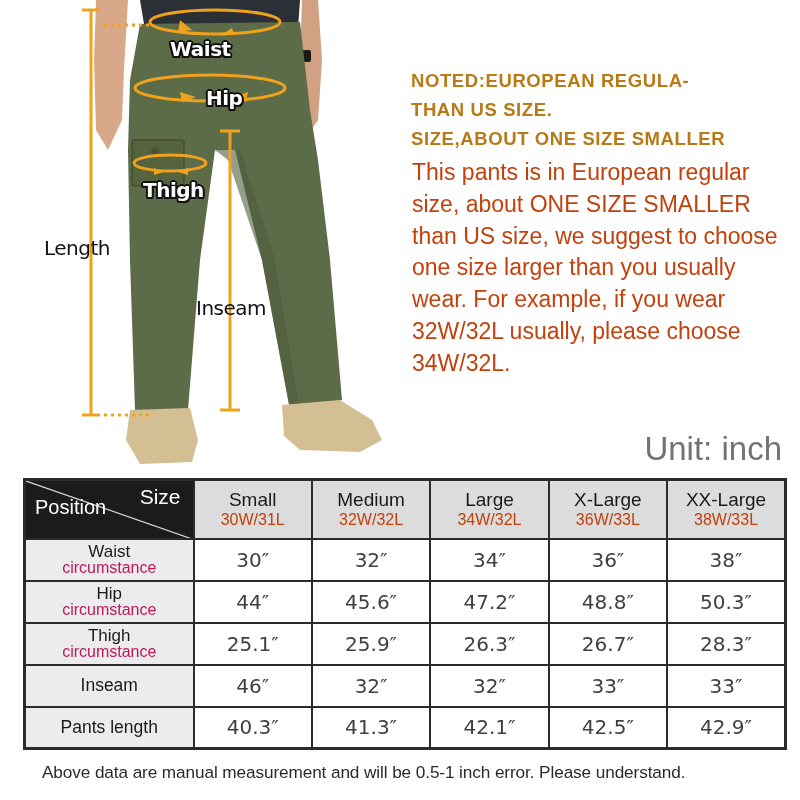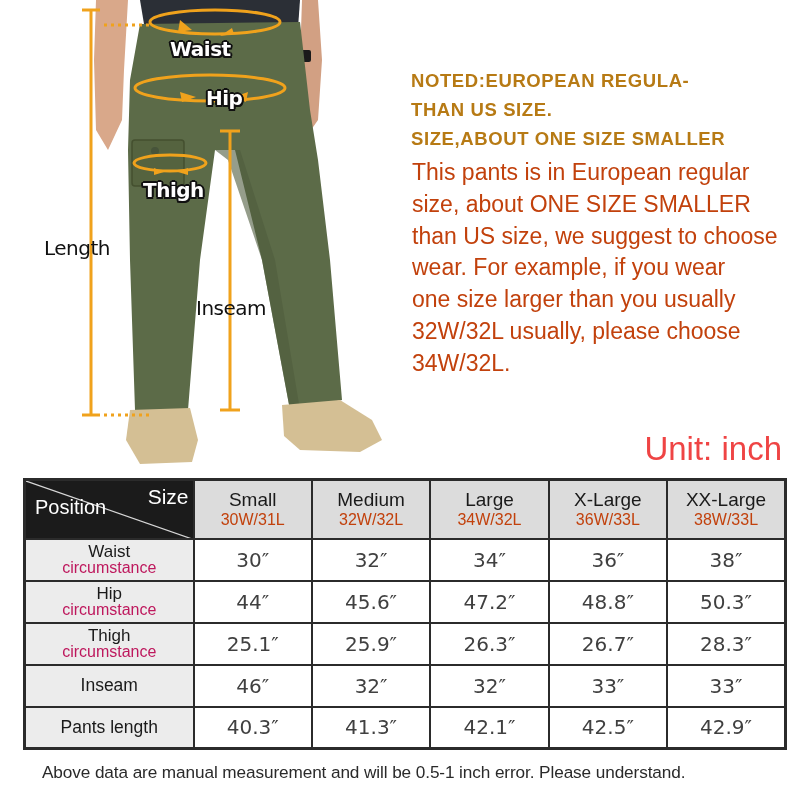--- a/index.html
+++ b/index.html
@@ -20,36 +20,36 @@
   .notice-title {
     position: absolute; left: 411px; top: 66px; width: 380px;
     color: #b77a14; font-weight: bold; font-size: 18.5px; line-height: 29px; letter-spacing: 0.6px;
   }
   .notice-body {
     position: absolute; left: 412px; top: 157px; width: 380px;
     color: #c2410c; font-size: 23px; line-height: 31.8px;
   }
   .unit {
     position: absolute; right: 18px; top: 430px;
-    font-size: 33px; color: #ef4444;
+    font-size: 33px; color: #737373;
   }
 
   
   .size-table {
     position: absolute; left: 23px; top: 478px; width: 764px;
     border-collapse: collapse; table-layout: fixed;
     border: 3px solid #2b2b2b;
   }
   .size-table td, .size-table th {
     border: 2px solid #2b2b2b; text-align: center; vertical-align: middle;
   }
   .size-table col.c0 { width: 169px; }
   .corner { background: #1b1b1b; position: relative; height: 59px; overflow: hidden; }
   .corner svg { position: absolute; left: 0; top: 0; }
-  .corner .size-lbl { position: absolute; right: 4px; top: 4px; color: #fff; font-size: 21px; font-weight: normal; }
+  .corner .size-lbl { position: absolute; right: 12px; top: 4px; color: #fff; font-size: 21px; font-weight: normal; }
   .corner .pos-lbl { position: absolute; left: 9px; bottom: 19px; color: #fff; font-size: 20px; font-weight: normal; }
   .size-head { background: #dcdcdc; font-weight: normal; }
   .size-head .sz-name { display: block; font-size: 19px; line-height: 20px; color: #1a1a1a; }
   .size-head .sz-code { display: block; font-size: 16px; line-height: 19px; color: #c2410c; }
   .row-head { background: #ececec; height: 42px; line-height: 1; }
   .row-head .rh-main { display: block; font-size: 17px; color: #1a1a1a; }
   .row-head .rh-sub { display: block; font-size: 16px; color: #be185d; margin-top: 0px; }
   .row-head.single .rh-main { font-size: 17.5px; }
   .val { background: #fff; font-family: "DejaVu Sans", sans-serif; font-size: 20px; color: #404040; }
 
@@ -113,22 +113,22 @@
 
 <div class="notice-title">
   <div>NOTED:EUROPEAN REGULA-</div>
   <div>THAN US SIZE.</div>
   <div>SIZE,ABOUT ONE SIZE SMALLER</div>
 </div>
 <div class="notice-body">
   <div>This pants is in European regular</div>
   <div>size, about ONE SIZE SMALLER</div>
   <div>than US size, we suggest to choose</div>
+  <div>one size larger than you usually</div>
   <div>wear. For example, if you wear</div>
-  <div>one size larger than you usually</div>
   <div>32W/32L usually, please choose</div>
   <div>34W/32L.</div>
 </div>
 
 <div class="unit">Unit: inch</div>
 
 <table class="size-table">
   <colgroup>
     <col class="c0">
       <col>

